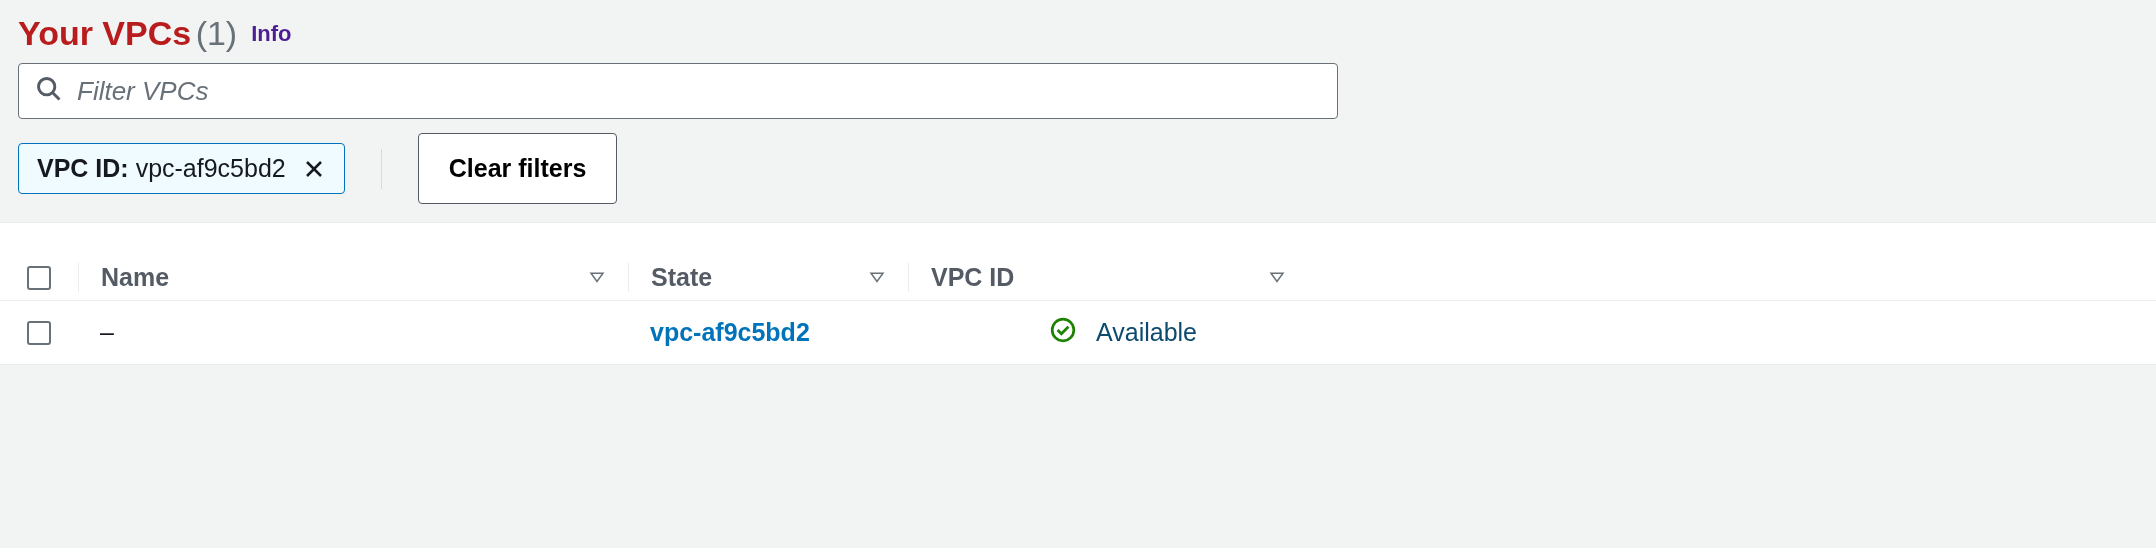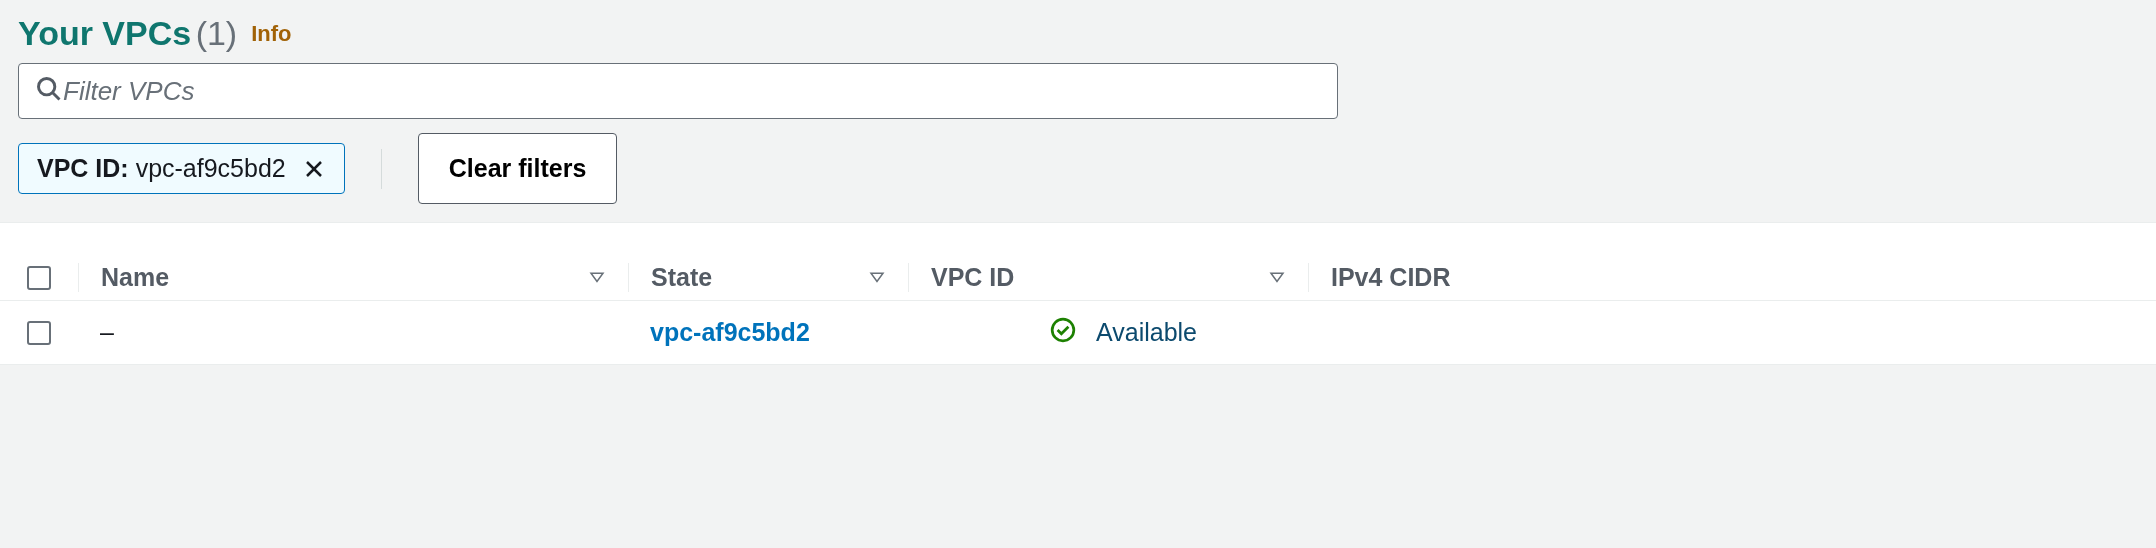--- a/index.html
+++ b/index.html
@@ -15,46 +15,47 @@
     }
     .header {
       display: flex;
       align-items: center;
       padding: 14px 18px 10px;
       gap: 14px;
     }
     .title {
       font-size: 34px;
       font-weight: 700;
-      color: #0f766e;
+      color: #b91c1c;
     }
     .count {
       font-size: 34px;
       font-weight: 400;
       color: #687078;
     }
     .info-link {
       font-size: 22px;
       font-weight: 700;
-      color: #a16207;
+      color: #4c1d95;
       cursor: pointer;
       text-decoration: none;
     }
     .search-row {
       padding: 0 18px 14px;
     }
     .search-box {
       display: flex;
       align-items: center;
       background: #fff;
       border: 1px solid #687078;
       border-radius: 4px;
       height: 56px;
       width: 1320px;
       padding: 0 16px;
+      gap: 14px;
     }
     .search-icon {
       color: #545b64;
       flex-shrink: 0;
     }
     .search-input {
       border: none;
       outline: none;
       font-size: 26px;
       font-style: italic;
@@ -249,23 +250,20 @@
       </span>
     </div>
     <div class="cell th col-vpcid">
       <span>VPC ID</span>
       <span class="sort-icon">
         <svg width="18" height="18" viewBox="0 0 24 24" fill="none" stroke="currentColor" stroke-width="2">
           <polygon points="4,7 20,7 12,18"></polygon>
         </svg>
       </span>
     </div>
-    <div class="cell th col-cidr">
-      <span>IPv4 CIDR</span>
-    </div>
   </div>
 
   <div class="tr td-row">
     <div class="cell td col-check">
       <div class="checkbox"></div>
     </div>
     <div class="cell td col-name">–</div>
     <div class="cell td col-vpcid">
       <span class="link">vpc-af9c5bd2</span>
     </div>

